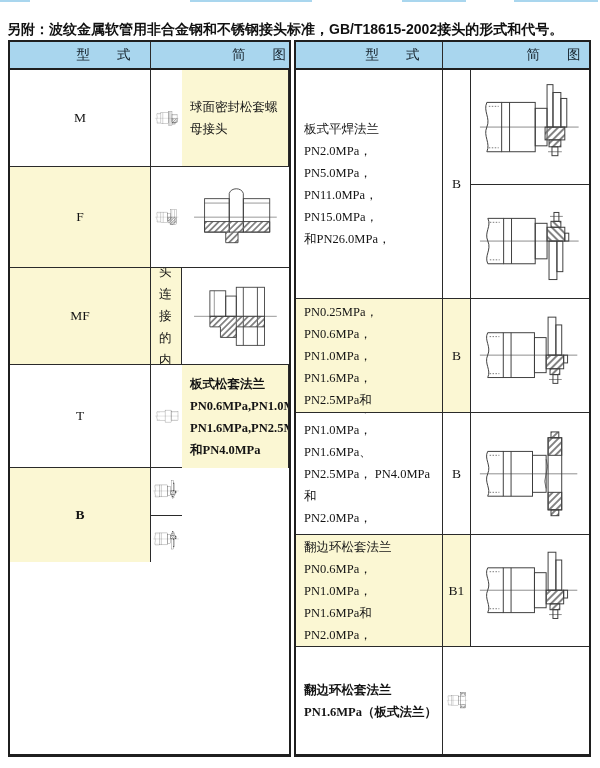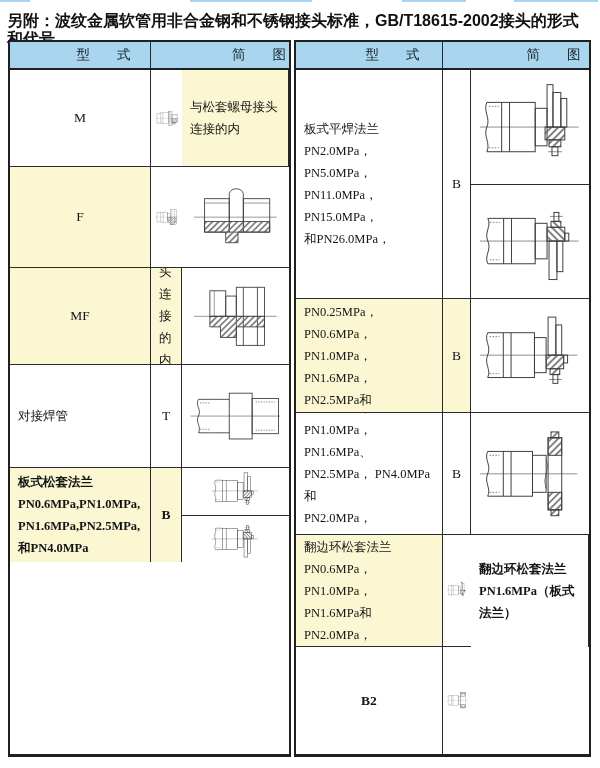--- a/index.html
+++ b/index.html
@@ -2,23 +2,23 @@
 <html><head>
 <meta charset="utf-8">
 <style>
   html,body{margin:0;padding:0;}
   body{
     width:600px;height:768px;position:relative;background:#ffffff;
     font-family:"Liberation Serif", serif;color:#1c1c1c;overflow:hidden;
   }
   .edge-frag{position:absolute;top:0;height:2px;background:var(--header-bg,#a9d6ee);}
   .doc-title{
-    position:absolute;left:7px;top:12px;width:586px;
+    position:absolute;left:7px;top:20px;width:586px;
     font-family:"Liberation Sans", sans-serif;font-weight:700;
-    font-size:16px;line-height:18px;color:#111;
+    font-size:14px;line-height:18px;color:#111;
   }
   .tbl{
     position:absolute;top:40px;box-sizing:border-box;
     border:2px solid #1f1f1f;border-bottom-width:3px;background:#fff;
     display:grid;
   }
   .tbl-left{left:8px;width:283px;height:717px;grid-template-columns:141px 31px 1fr;
     grid-template-rows:28px 97px 101px 97px 103px 94px auto;}
   .tbl-right{left:294px;width:297px;height:717px;grid-template-columns:147px 28px 1fr;
     grid-template-rows:28px 229px 114px 122px 112px auto;}
@@ -206,21 +206,21 @@
   <div class="cell hdr">代号</div>
   <div class="cell hdr last-col">简　　图</div>
 
   <div class="cell code-cell">M</div>
   <div class="cell diagram-cell last-col">
     <svg viewBox="0 0 110 90">
         <use href="#d-m" xlink:href="#d-m"></use>
       </svg>
   </div>
 
-  <div class="cell type-cell hl">与松套螺母接头连接的内</div>
+  <div class="cell type-cell hl">球面密封松套螺母接头</div>
   <div class="cell code-cell hl">F</div>
   <div class="cell diagram-cell last-col">
     <svg viewBox="0 0 110 90">
         <use href="#d-f" xlink:href="#d-f"></use>
       </svg>
   </div>
 
   <div class="cell diagram-cell last-col">
     <svg viewBox="0 0 110 90">
         <use href="#d-mm" xlink:href="#d-mm"></use>
@@ -229,21 +229,20 @@
 
   <div class="cell code-cell hl">MF</div>
   <div class="cell type-cell hl">与松套螺母接头连接的内
 螺纹过渡接头</div>
   <div class="cell diagram-cell last-col">
     <svg viewBox="0 0 110 90">
         <use href="#d-mf" xlink:href="#d-mf"></use>
       </svg>
   </div>
 
-  <div class="cell type-cell">对接焊管</div>
   <div class="cell code-cell">T</div>
   <div class="cell diagram-cell last-col">
     <svg viewBox="0 0 110 90">
         <use href="#d-t" xlink:href="#d-t"></use>
       </svg>
   </div>
 
   <div class="cell type-cell last-row hl">板式松套法兰
 PN0.6MPa,PN1.0MPa,
 PN1.6MPa,PN2.5MPa,
@@ -306,27 +305,27 @@
   <div class="cell code-cell">B</div>
   <div class="cell diagram-cell last-col">
     <svg viewBox="0 0 110 90">
         <use href="#d-flange3" xlink:href="#d-flange3"></use>
       </svg>
   </div>
 
   <div class="cell type-cell hl">翻边环松套法兰
 PN0.6MPa， PN1.0MPa，
 PN1.6MPa和PN2.0MPa，</div>
+  <div class="cell code-cell hl">B1</div>
   <div class="cell diagram-cell last-col">
     <svg viewBox="0 0 110 90">
         <use href="#d-flange1" xlink:href="#d-flange1"></use>
       </svg>
   </div>
 
   <div class="cell type-cell last-row">翻边环松套法兰
 PN1.6MPa（板式法兰）</div>
-  <div class="cell code-cell last-row">B2</div>
   <div class="cell diagram-cell last-col last-row">
     <svg viewBox="0 0 110 90">
         <use href="#d-b2" xlink:href="#d-b2"></use>
       </svg>
   </div>
 </div>
 
 </body></html>

